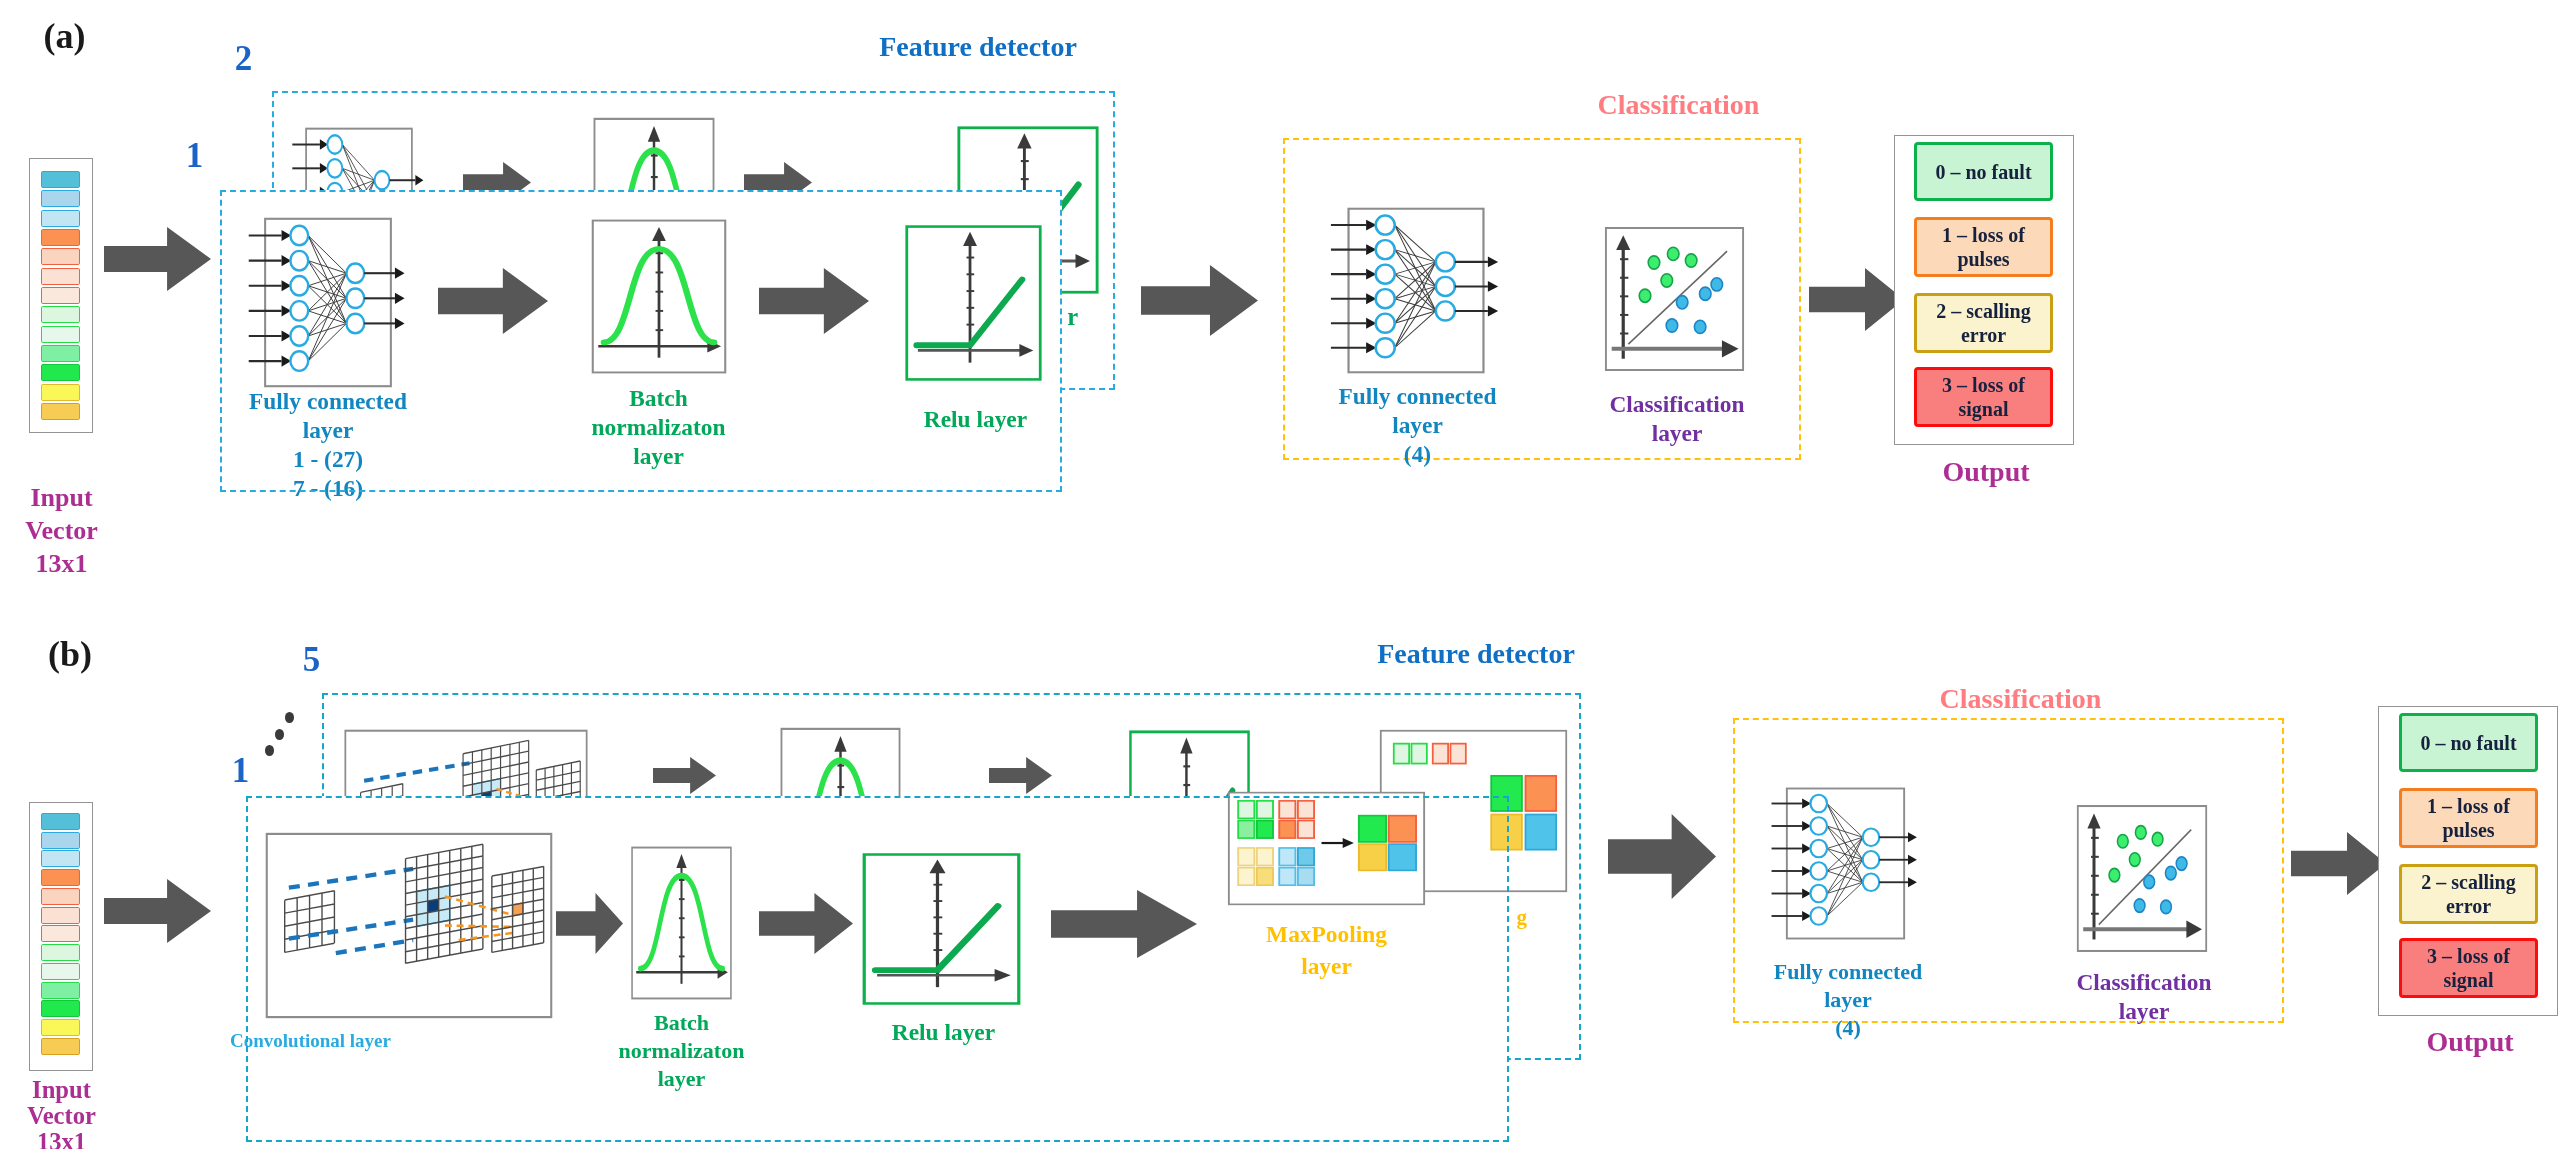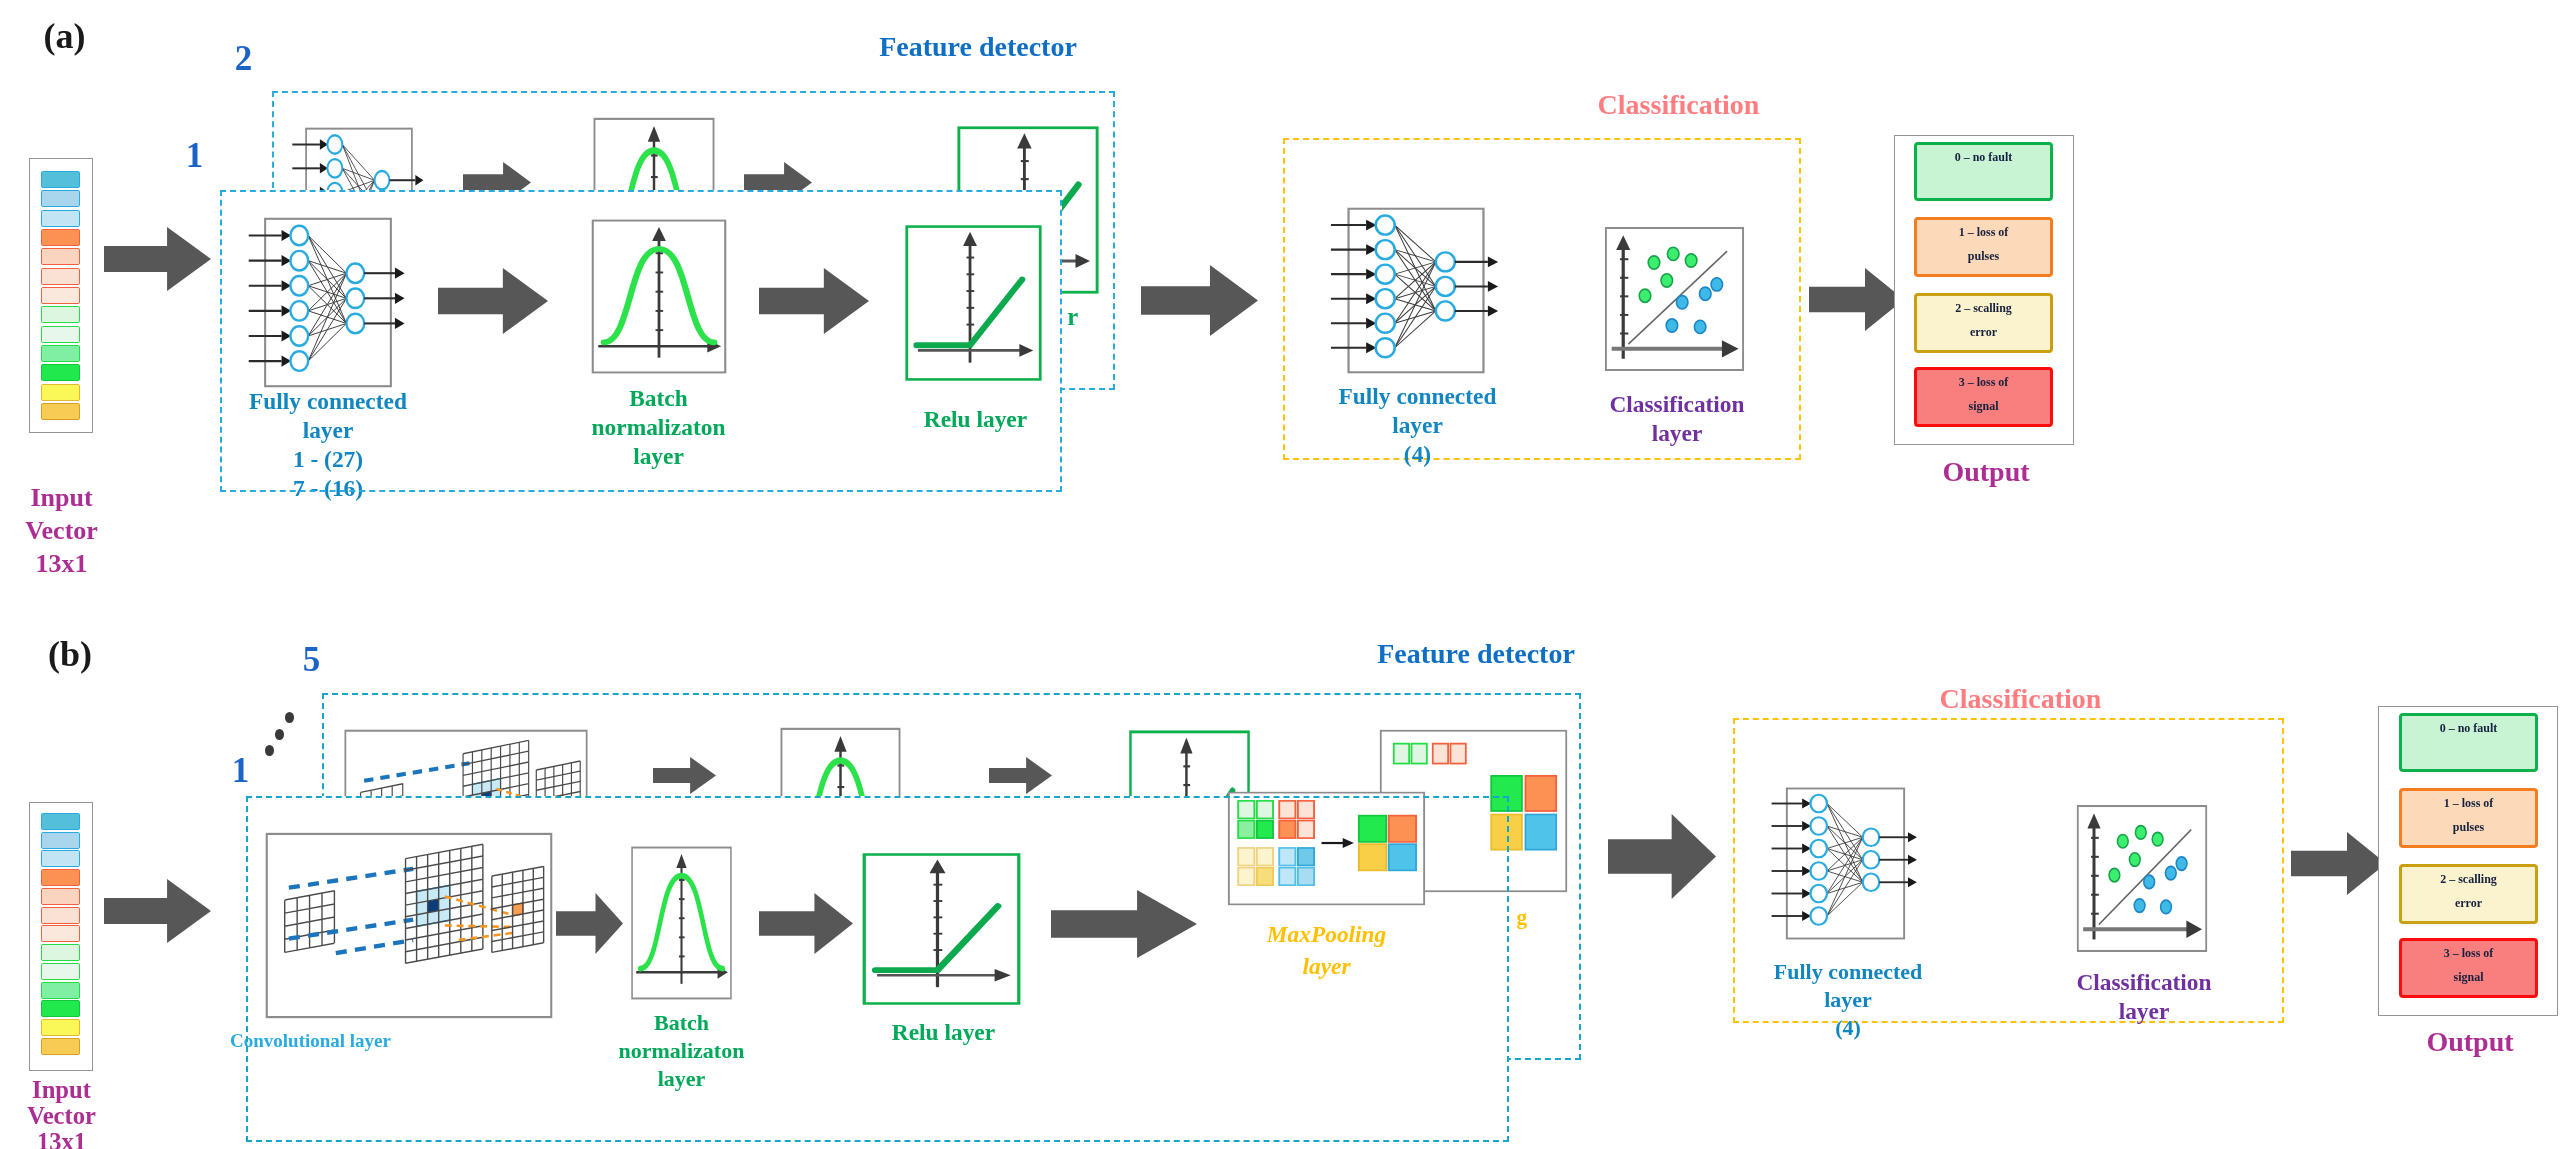--- a/index.html
+++ b/index.html
@@ -6,22 +6,22 @@
   #root{
     position:relative;width:2576px;height:1150px;background:#ffffff;overflow:hidden;
     font-family:"Liberation Serif","DejaVu Serif",serif;font-weight:700;
   }
   .t{position:absolute;text-align:center;font-weight:700;white-space:nowrap;}
   .tl{display:block;}
   .dashbox{position:absolute;border:2.9px dashed #29ABE2;background:transparent;box-sizing:border-box;}
   .fillbox{position:absolute;background:#ffffff;}
   .cell{position:absolute;width:37px;height:15.2px;border:1.8px solid;border-radius:1.8px;background:#fff;box-sizing:content-box;}
   .iobox{position:absolute;border:1.2px solid #949494;background:#fff;box-sizing:border-box;}
-  .outbox{position:absolute;border:3.5px solid;border-radius:4.1px;display:flex;flex-direction:column;align-items:center;justify-content:flex-start;
-          font-size:12px;line-height:24px;text-align:center;box-sizing:border-box;}
+  .outbox{position:absolute;border:3.5px solid;border-radius:4.1px;display:flex;flex-direction:column;align-items:center;justify-content:center;
+          font-size:20px;line-height:24px;text-align:center;box-sizing:border-box;}
   .dot{position:absolute;width:8.8px;height:10.5px;border-radius:50%;background:#3a3a3a;}
   svg.icon{position:absolute;}
 </style>
 </head>
 <body>
 
 <div id="root">
 
   <svg width="0" height="0" style="position:absolute" aria-hidden="true">
     <defs>
@@ -434,21 +434,21 @@
       <use href="#icon-block-arrow"></use>
     </svg>
 
   <svg class="icon" viewBox="0 0 320 280" preserveAspectRatio="none" style="left:1379px;top:729px;width:189px;height:164px;">
       <use href="#icon-maxpool-back"></use>
     </svg>
   <div class="t" style="left: 1510px; top: 905px; width: 23.4px; font-size: 21px; color: rgb(255, 192, 0);">g</div>
   <svg class="icon" viewBox="0 0 320 210" preserveAspectRatio="none" style="left:1227px;top:791px;width:199px;height:115px;">
       <use href="#icon-maxpool"></use>
     </svg>
-  <div class="t" style="left: 1218px; top: 918px; width: 217px; font-size: 23.4px; line-height: 32px; color: rgb(255, 192, 0); font-style: italic;">
+  <div class="t" style="left: 1218px; top: 918px; width: 217px; font-size: 23.4px; line-height: 32px; color: rgb(255, 192, 0);">
     <span class="tl">MaxPooling</span>
     <span class="tl">layer</span>
   </div>
 
   <div class="dashbox" style="left: 246px; top: 796px; width: 1263px; height: 346px; border-color: rgb(23, 165, 203);"></div>
 
   <svg class="icon" viewBox="0 0 190 114" preserveAspectRatio="none" style="left:1608px;top:814px;width:108px;height:85px;">
       <use href="#icon-block-arrow"></use>
     </svg>
 

